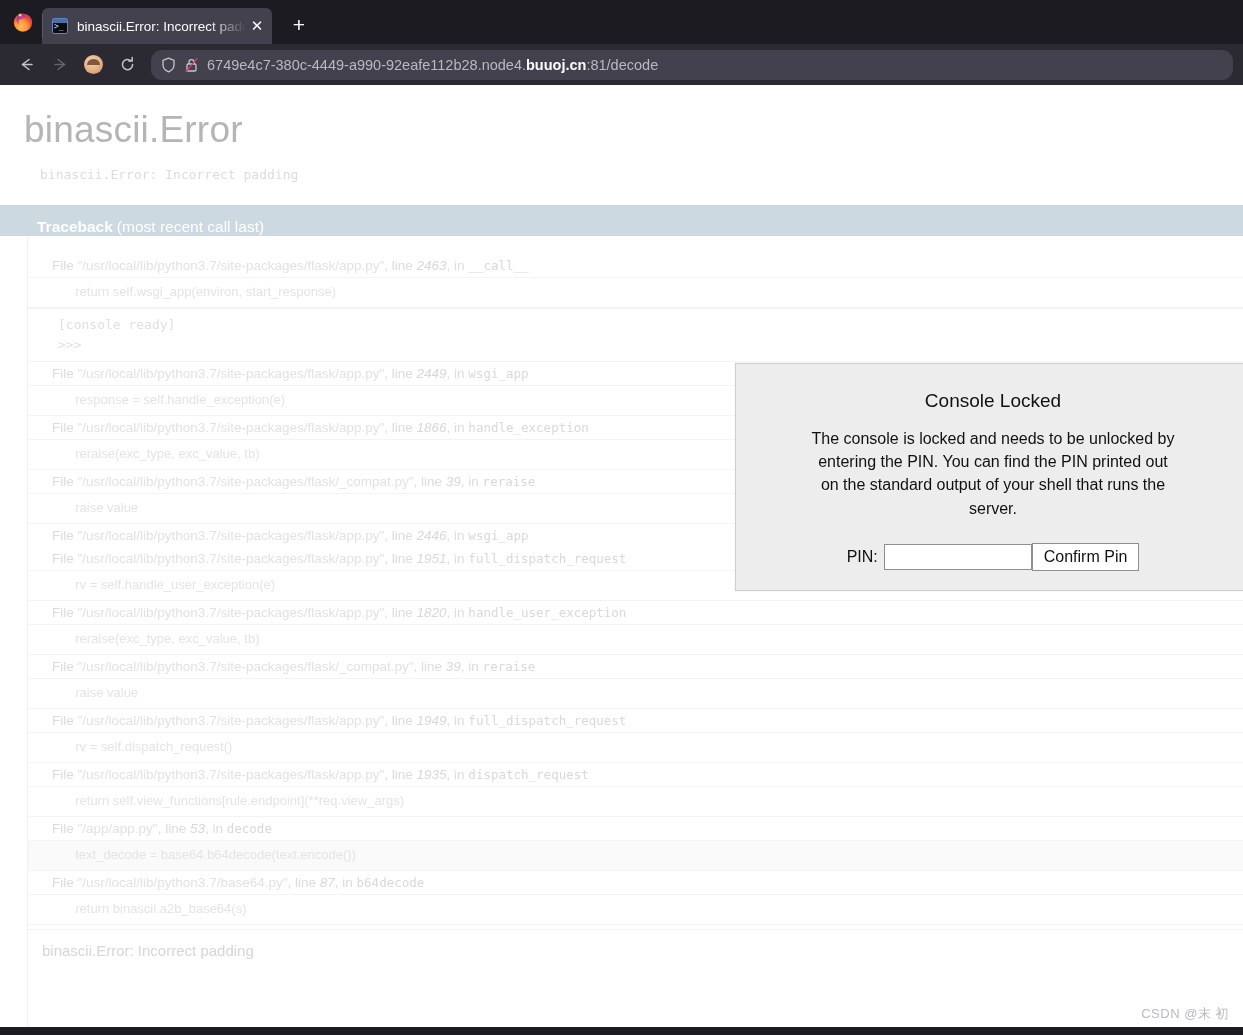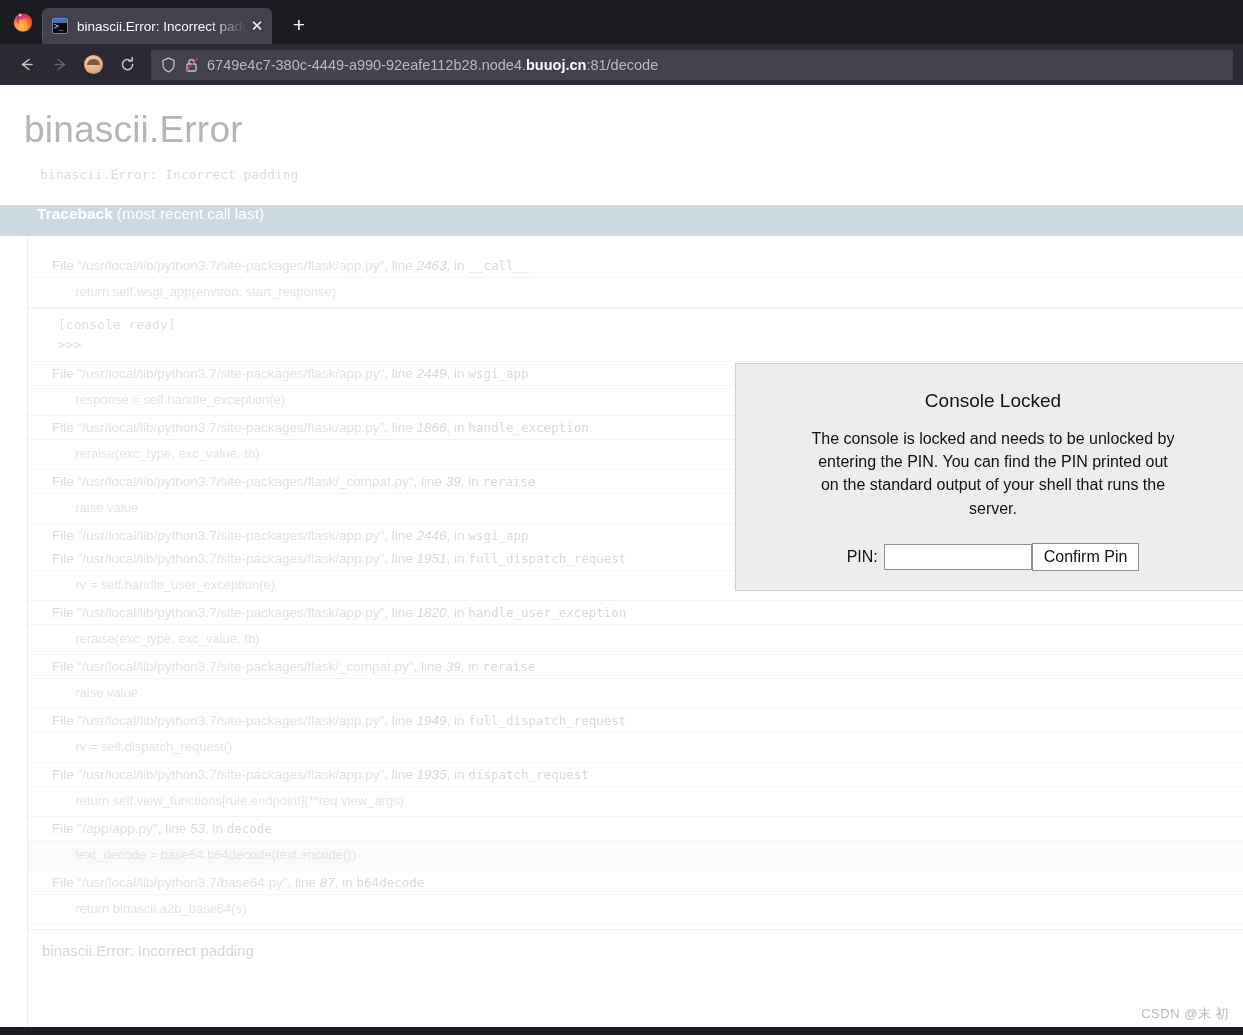--- a/index.html
+++ b/index.html
@@ -125,21 +125,21 @@
     position: relative;
   }
   #account-avatar::after{
     content:""; position:absolute; left:3px; top:4px; width:13px; height:6px;
     border-radius: 7px 7px 0 0; background:#6a452c; opacity:.85;
   }
   #url-bar {
     flex: 1 1 auto;
     height: 30px;
     background: #42414d;
-    border-radius: 2px;
+    border-radius: 11px;
     display: flex;
     align-items: center;
     padding: 0 10px;
     margin-left: 6px;
     gap: 8px;
     min-width: 0;
   }
   #url-text {
     color: #b9b9c3;
     font-size: 14.5px;
@@ -169,21 +169,21 @@
     font-family: "DejaVu Sans Mono", monospace;
     font-size: 13px;
     color: #dcdcdc;
     margin: 16px 0 0 40px;
   }
   #traceback-header {
     margin-top: 23px;
     background: #ccd9e0;
     height: 31px;
     display: flex;
-    align-items: flex-start;
+    align-items: flex-end;
     padding-left: 37px;
     color: #ffffff;
     font-size: 15.5px;
   }
   #traceback-header .tb-strong { font-weight: 700; }
   #traceback-header .tb-rest { margin-left: 4px; font-weight:400; }
 
   #traceback-body {
     position: relative;
     margin-left: 27px;

